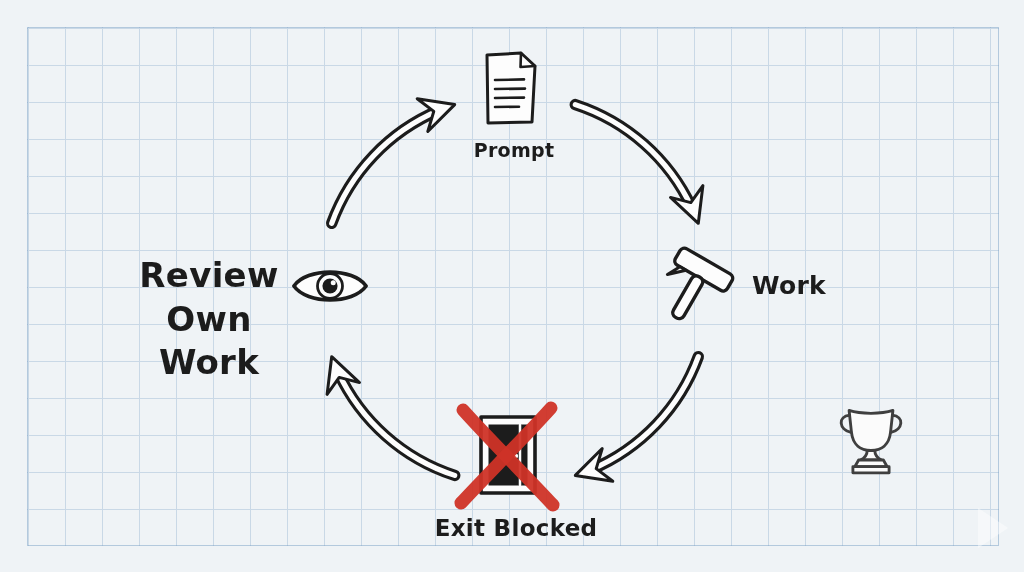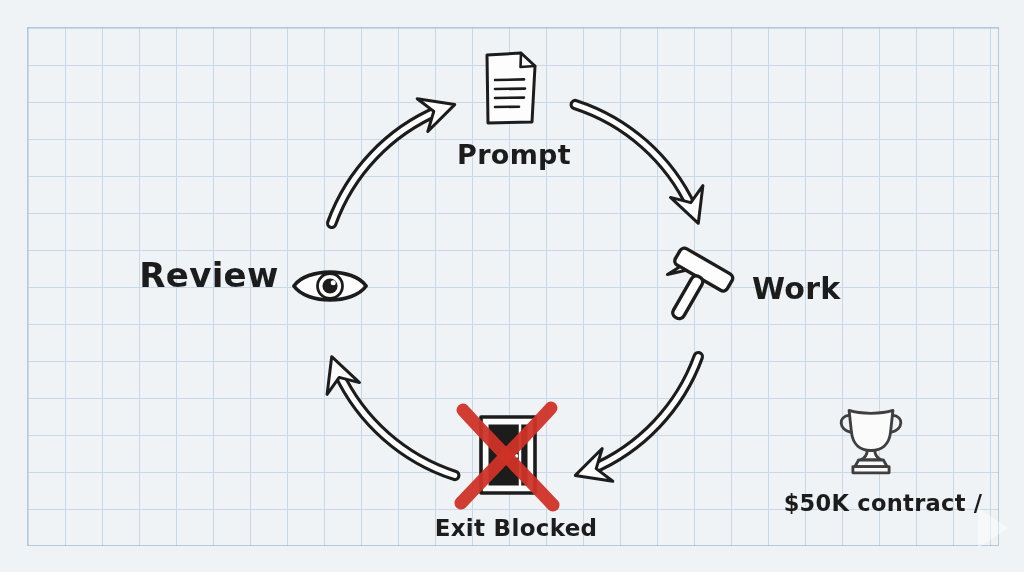--- a/index.html
+++ b/index.html
@@ -41,22 +41,22 @@
   .grey-shape{fill:#fbfbfb;stroke:var(--trophy);stroke-linejoin:round;stroke-linecap:round;}
   .grey-line{fill:none;stroke:var(--trophy);stroke-linecap:round;}
   .red-line{fill:none;stroke:var(--red_x);stroke-linecap:round;opacity:.95;}
 
   
   .label{
     position:absolute;color:var(--ink);font-weight:700;text-align:center;
     letter-spacing:.3px;
   }
   .label .line{display:block;}
-  #label-prompt{left:426px;top:139px;width:176px;font-size:27px;}
-  #label-work{left:752px;top:271px;width:140px;font-size:30px;text-align:left;}
+  #label-prompt{left:426px;top:139px;width:176px;font-size:19px;}
+  #label-work{left:752px;top:271px;width:140px;font-size:25px;text-align:left;}
   #label-review{left:112px;top:254px;width:194px;font-size:34px;line-height:1.28;}
   #label-exit{left:402px;top:515px;width:228px;font-size:23px;}
   #label-callout{left:766px;top:488px;width:234px;font-size:22.5px;line-height:1.42;}
 
   
   #icon-document{left:479px;top:50px;}
   #icon-eye{left:291px;top:261px;}
   #icon-hammer{left:650px;top:243px;}
   #icon-door{left:450px;top:406px;}
   #icon-trophy{left:831px;top:402px;}
@@ -114,20 +114,21 @@
   <div class="label" id="label-work">Work</div>
 
   <svg id="icon-eye" class="abs" width="78" height="50" viewBox="0 0 84 54">
     <path class="paper-shape" stroke-width="4" d="M3,27 C17,7 67,7 81,27 C67,47 17,47 3,27 Z"></path>
     <circle class="paper-shape" stroke-width="3" cx="42" cy="27" r="13.5"></circle>
     <circle class="ink-fill" cx="42" cy="27" r="8.2"></circle>
     <circle class="paper-fill" cx="45.5" cy="23.5" r="2.7"></circle>
   </svg>
   <div class="label" id="label-review">
     <span class="line">Review</span>
+    <span class="line">Own Work</span>
   </div>
 
   <svg id="icon-door" class="abs" width="116" height="104" viewBox="0 0 116 104">
     <rect class="paper-shape" stroke-width="3.6" x="31" y="11" width="54" height="76"></rect>
     <rect class="ink-fill" x="38.5" y="18.5" width="39" height="61"></rect>
     <line class="paper-line" stroke-width="2.5" x1="70" y1="19" x2="70" y2="79"></line>
     <circle class="paper-fill" cx="66" cy="50" r="2.2"></circle>
     <g>
       <path class="red-line" stroke-width="13" d="M13,4 C40,34 78,72 103,99"></path>
       <path class="red-line" stroke-width="13" d="M101,2 C74,32 36,70 11,97"></path>
@@ -137,18 +138,17 @@
 
   <svg id="icon-trophy" class="abs" width="80" height="76" viewBox="0 0 84 78">
     <path class="grey-shape" stroke-width="3" d="M19,8 C31,12 53,12 65,8 L62.5,31 C61,44 53,50 42,50 C31,50 23,44 21.5,31 Z"></path>
     <path class="grey-line" stroke-width="3" d="M19.5,13 C7,14 8,28 21,31"></path>
     <path class="grey-line" stroke-width="3" d="M64.5,13 C77,14 76,28 63,31"></path>
     <path class="grey-shape" stroke-width="3" d="M38,50 C38,55 35,58 31,60 L53,60 C49,58 46,55 46,50 Z"></path>
     <path class="grey-shape" stroke-width="3" d="M29,60 L55,60 L59,67 L25,67 Z"></path>
     <path class="grey-shape" stroke-width="3" d="M23,67 L61,67 L61,73.5 L23,73.5 Z"></path>
   </svg>
   <div class="label" id="label-callout">
-    <span class="line">$50K contract /</span>
   </div>
 
   <div class="watermark"></div>
 
 </div>
 
 </body></html>

